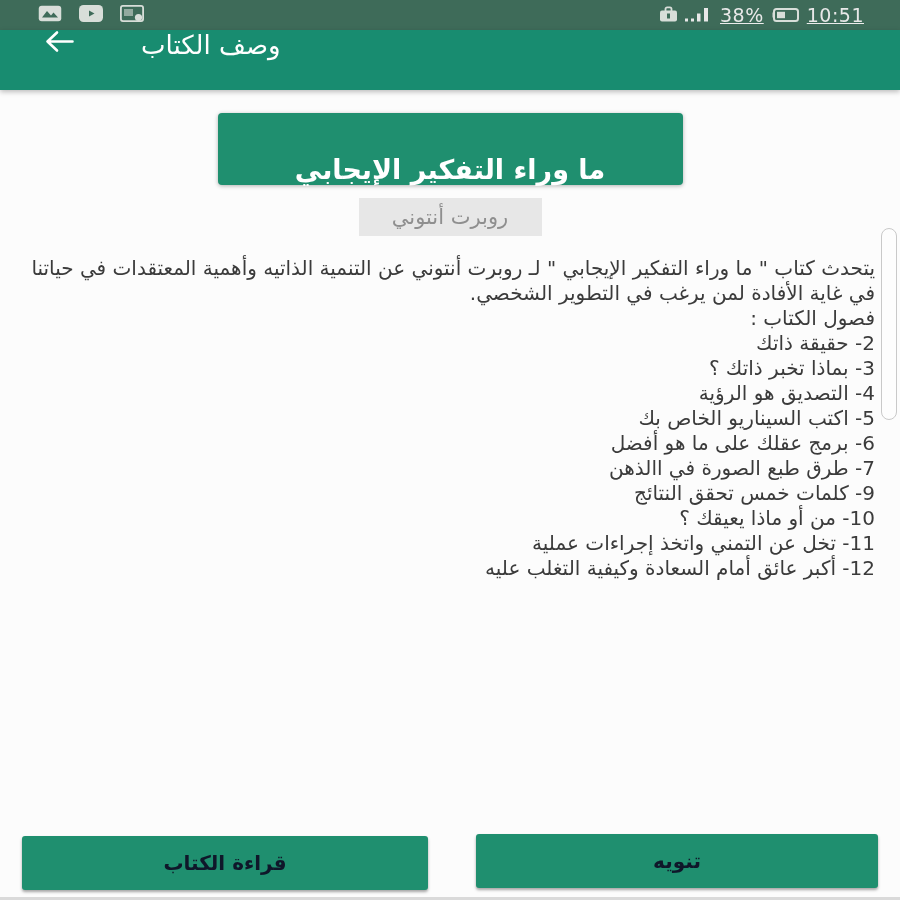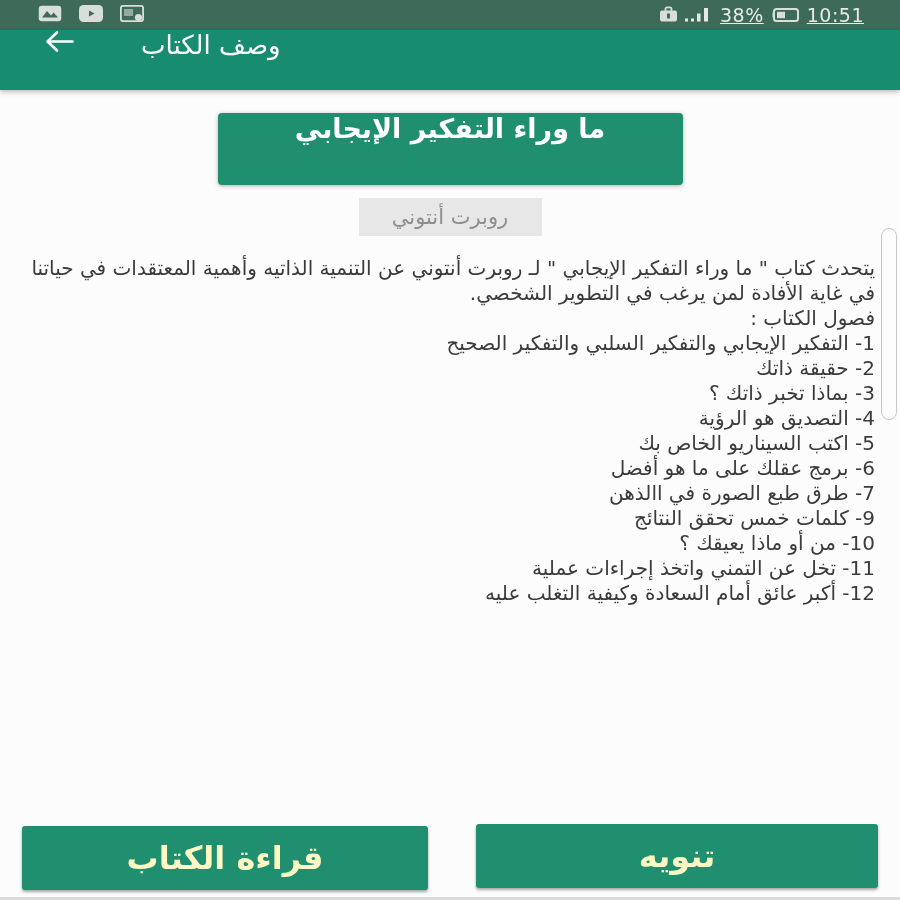--- a/index.html
+++ b/index.html
@@ -16,39 +16,39 @@
   .sb-right .txt { letter-spacing:0.5px; }
 
   
   .app-bar { height:60px; background:#188C70; display:flex; align-items:flex-start;
              box-shadow:0 2px 5px rgba(0,0,0,0.25); position:relative; z-index:3; }
   .back-btn { margin-left:44px; display:flex; align-items:center; cursor:pointer; }
   .app-title { margin-left:66px; color:#FFFFFF; font-size:26px; }
 
   
   .title-card { margin:23px auto 0; width:465px; height:72px; background:#1F8F6F;
-                border-radius:4px; display:flex; align-items:flex-start; justify-content:center;
+                border-radius:4px; display:flex; align-items:flex-end; justify-content:center;
                 color:#FFFFFF; font-size:27px; font-weight:bold;
                 box-shadow:0 1px 4px rgba(0,0,0,0.30); }
   .author-chip { margin:13px auto 0; width:183px; height:38px; background:#E7E7E7;
                  color:#8F8F8F; font-size:21px; display:flex; align-items:center;
                  justify-content:center; }
   .desc-block { margin-top:20px; padding:0 25px; direction:rtl; text-align:right;
                 color:#3B3B3B; font-size:20px; line-height:25px; }
   .desc-block p { margin:0; }
   .chapters { direction:rtl; }
   .chapter-line { line-height:25px; }
 
   
   .scrollbar-thumb { position:absolute; right:3px; top:228px; width:16px; height:192px;
                      background:#FDFDFD; border:1px solid #C9C9C9; border-radius:9px; }
 
   
-  .footer-btn { position:absolute; height:64px; background:#1F8F6F; color:#fef9c3;
-                font-family:"DejaVu Sans", sans-serif; font-size:32px; font-weight:bold;
+  .footer-btn { position:absolute; height:54px; background:#1F8F6F; color:#0f172a;
+                font-family:"DejaVu Sans", sans-serif; font-size:20px; font-weight:bold;
                 border:none; border-radius:3px; box-shadow:0 2px 3px rgba(0,0,0,0.35);
                 cursor:pointer; }
   .btn-read   { left:22px;  bottom:10px; width:406px; }
   .btn-notice { left:476px; bottom:12px; width:402px;margin-top:8px; }
   .bottom-edge { position:absolute; bottom:0; left:0; width:100%; height:3px; background:#DADADA; }
 </style>
 </head>
 <body>
 
 <div class="screen">
@@ -118,21 +118,20 @@
   </div>
 
   <div class="author-chip">
     <span>روبرت أنتوني</span>
   </div>
 
   <div class="desc-block">
     <p>يتحدث كتاب " ما وراء التفكير الإيجابي " لـ روبرت أنتوني عن التنمية الذاتيه وأهمية المعتقدات في حياتنا في غاية الأفادة لمن يرغب في التطوير الشخصي.</p>
     <div>فصول الكتاب :</div>
     <div class="chapters">
-      <div class="chapter-line">1- التفكير الإيجابي والتفكير السلبي والتفكير الصحيح</div>
       <div class="chapter-line">2- حقيقة ذاتك</div>
       <div class="chapter-line">3- بماذا تخبر ذاتك ؟</div>
       <div class="chapter-line">4- التصديق هو الرؤية</div>
       <div class="chapter-line">5- اكتب السيناريو الخاص بك</div>
       <div class="chapter-line">6- برمج عقلك على ما هو أفضل</div>
       <div class="chapter-line">7- طرق طبع الصورة في االذهن</div>
       <div class="chapter-line">9- كلمات خمس تحقق النتائج</div>
       <div class="chapter-line">10- من أو ماذا يعيقك ؟</div>
       <div class="chapter-line">11- تخل عن التمني واتخذ إجراءات عملية</div>
       <div class="chapter-line">12- أكبر عائق أمام السعادة وكيفية التغلب عليه</div>

